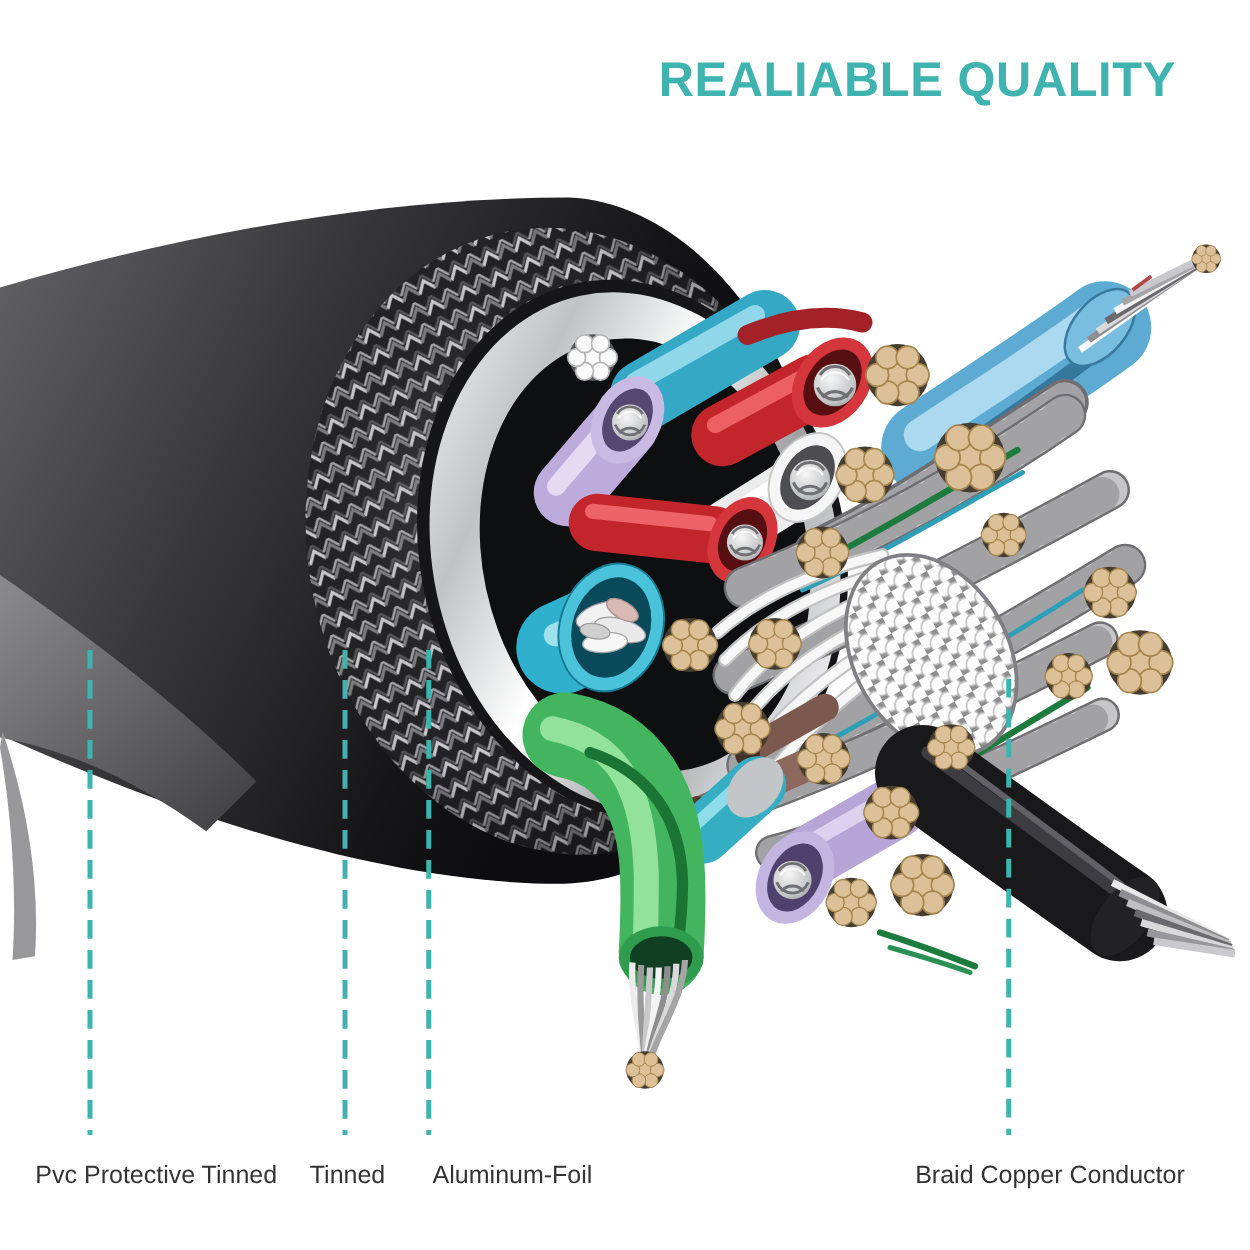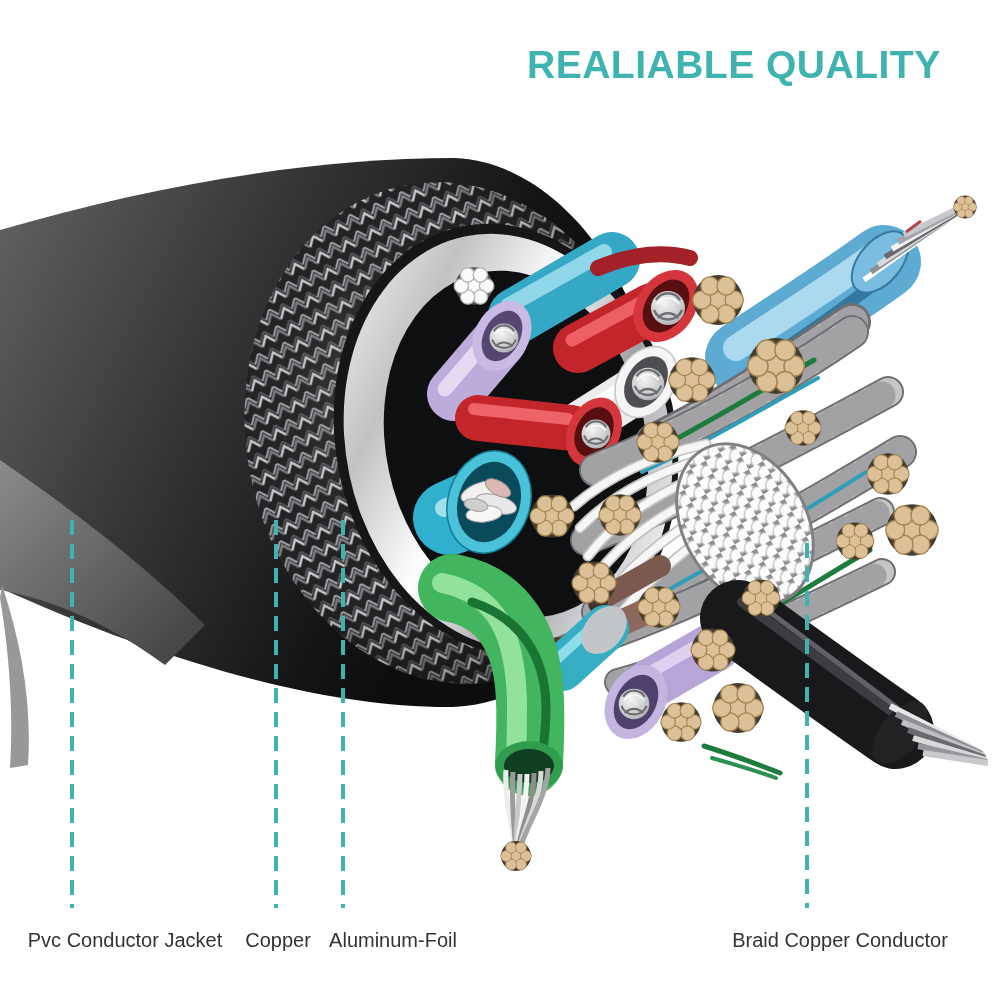--- a/index.html
+++ b/index.html
@@ -315,19 +315,19 @@
   <line class="dash" x1="72" y1="520" x2="72" y2="908"></line>
   <line class="dash" x1="276" y1="520" x2="276" y2="908"></line>
   <line class="dash" x1="343" y1="520" x2="343" y2="908"></line>
   <line class="dash" x1="807" y1="543" x2="807" y2="908"></line>
 </g>
 </svg>
 
 <h1 class="title">REALIABLE QUALITY</h1>
 
 <div>
-  <div class="label" style="left:125px">Pvc Conductor Jacket</div>
-  <div class="label" style="left:278px">Copper</div>
-  <div class="label" style="left:393px">Aluminum-Foil</div>
+  <div class="label" style="left:125px">Pvc Protective Tinned</div>
+  <div class="label" style="left:278px">Tinned</div>
+  <div class="label" style="left:410px">Aluminum-Foil</div>
   <div class="label" style="left:840px">Braid Copper Conductor</div>
 </div>
 
 </div>
 
 </body></html>

